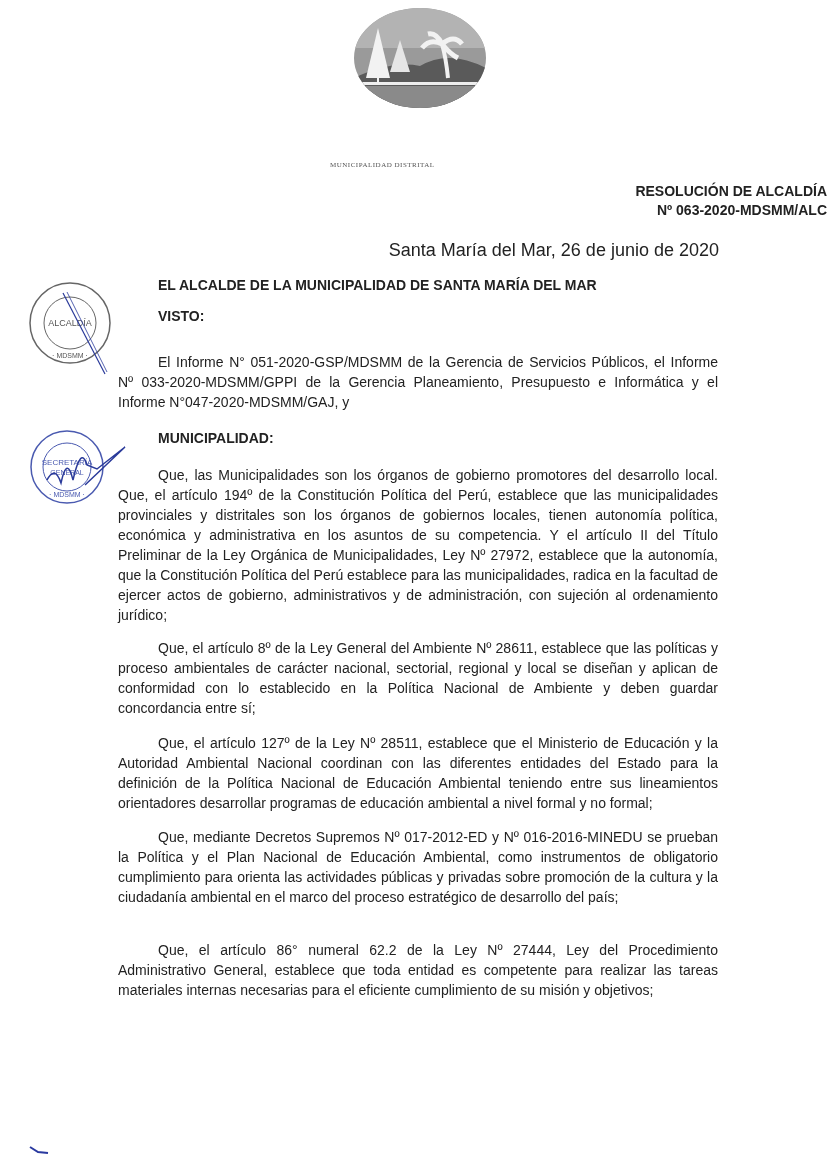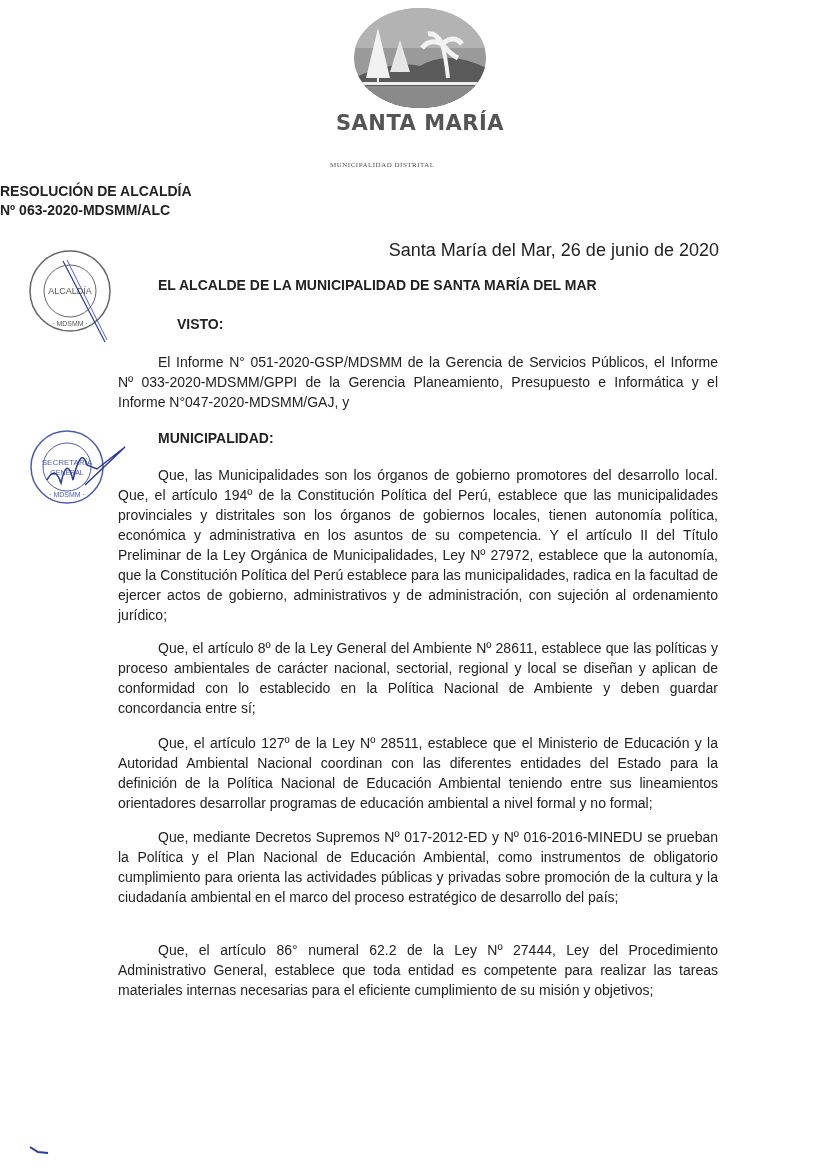--- a/index.html
+++ b/index.html
@@ -1,38 +1,38 @@
 <!DOCTYPE html>
 <html><head>
   <meta charset="utf-8">
   <style>
     html, body { margin: 0; padding: 0; background: #ffffff; }
     body { width: 827px; height: 1169px; position: relative; overflow: hidden; font-family: "Liberation Sans", sans-serif; color: #222; }
     .logo { position: absolute; left: 330px; top: 8px; width: 180px; height: 160px; }
     .logo svg { position: absolute; left: 20px; top: 0; }
     .logo-name { position: absolute; left: 0; top: 104px; width: 180px; text-align: center; font-family: "DejaVu Sans", sans-serif; font-weight: bold; font-size: 21px; line-height: 23px; color: #555; letter-spacing: 0.5px; }
     .logo-sub { position: absolute; left: 0; top: 153px; width: 180px; font-family: "Liberation Serif", serif; font-size: 7px; color: #555; letter-spacing: 0.5px; }
-    .title { position: absolute; left: 0; width: 827px; text-align: left; font-weight: bold; font-size: 14px; }
+    .title { position: absolute; left: 0; width: 827px; text-align: right; font-weight: bold; font-size: 14px; }
     .t1 { top: 183px; }
     .t2 { top: 202px; }
     .date { position: absolute; right: 108px; top: 240px; font-size: 18px; }
     .heading { position: absolute; left: 158px; font-weight: bold; font-size: 14px; }
     .h-alcalde { top: 277px; }
-    .h-visto { top: 316px; margin-left: 19px; }
+    .h-visto { top: 308px; }
     .h-consid { top: 430px; }
     .para { position: absolute; left: 118px; width: 600px; font-size: 14px; line-height: 20px; text-align: justify; }
     .para.indent { text-indent: 40px; }
     .p-visto { top: 352px; text-indent: 40px; }
     .p1 { top: 465px; }
     .p2 { top: 638px; }
     .p3 { top: 733px; }
     .p4 { top: 827px; }
     .p5 { top: 940px; }
     .stamp { position: absolute; }
-    .stamp1 { left: 25px; top: 246px; }
+    .stamp1 { left: 25px; top: 278px; }
     .stamp2 { left: 25px; top: 425px; }
     .corner-mark { position: absolute; left: 28px; top: 1142px; }
   </style>
 </head>
 <body>
 
 <div class="logo">
   <svg width="140" height="100" viewBox="0 0 140 100">
     <defs>
         <clipPath id="c">
@@ -46,21 +46,20 @@
       <rect x="0" y="74" width="140" height="3" fill="#eeeeee"></rect>
       <rect x="0" y="78" width="140" height="22" fill="#8a8a8a"></rect>
     </g>
     <path d="M28 20 L40 70 L16 70 Z" fill="#f2f2f2"></path>
     <rect x="27" y="55" width="2" height="20" fill="#f2f2f2"></rect>
     <path d="M50 32 L60 64 L40 64 Z" fill="#e6e6e6"></path>
     <path d="M98 70 Q96 50 92 36" stroke="#f2f2f2" stroke-width="4" fill="none"></path>
     <path d="M92 36 Q80 30 72 40 M92 36 Q104 26 112 36 M92 36 Q86 24 78 26 M92 36 Q100 46 108 50" stroke="#f2f2f2" stroke-width="5" fill="none"></path>
   </svg>
   <div class="logo-name">
-    <div>SANTA MARÍA</div>
   </div>
   <div class="logo-sub">MUNICIPALIDAD DISTRITAL</div>
 </div>
 
 <div class="title t1">RESOLUCIÓN DE ALCALDÍA</div>
 <div class="title t2">Nº 063-2020-MDSMM/ALC</div>
 <div class="date">Santa María del Mar, 26 de junio de 2020</div>
 
 <div class="stamp stamp1">
   <svg width="100" height="100" viewBox="0 0 100 100">

